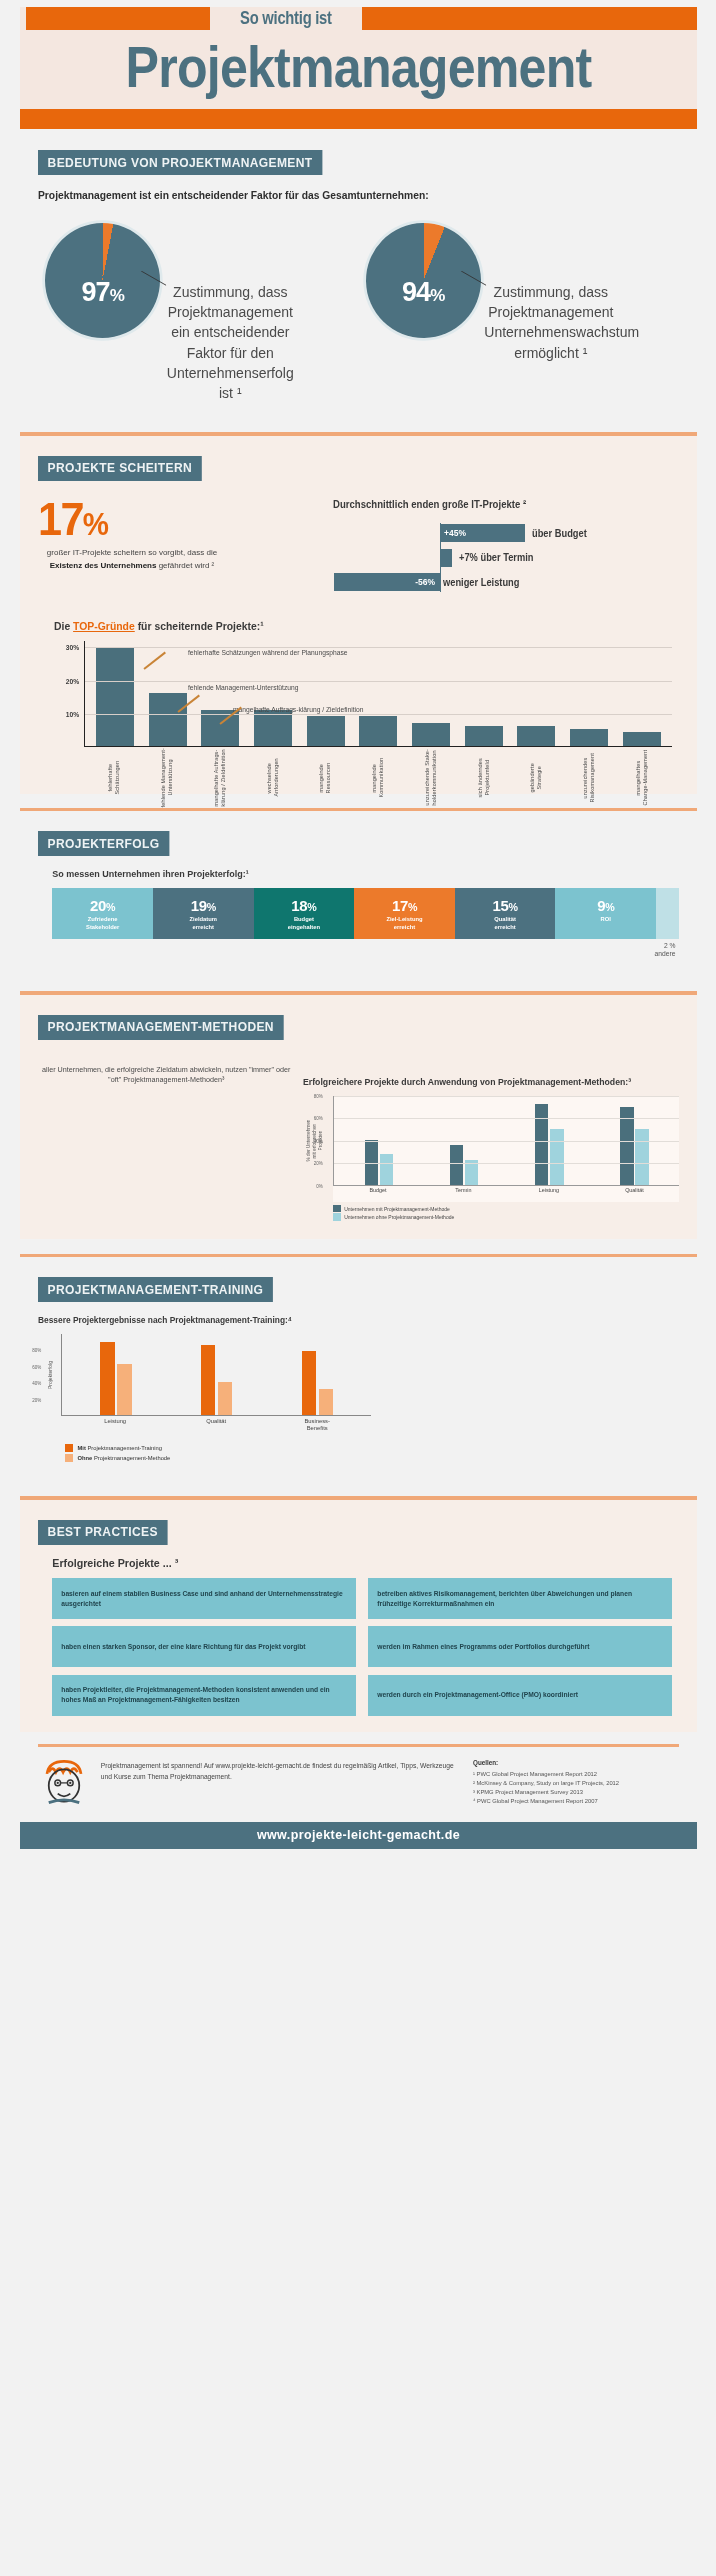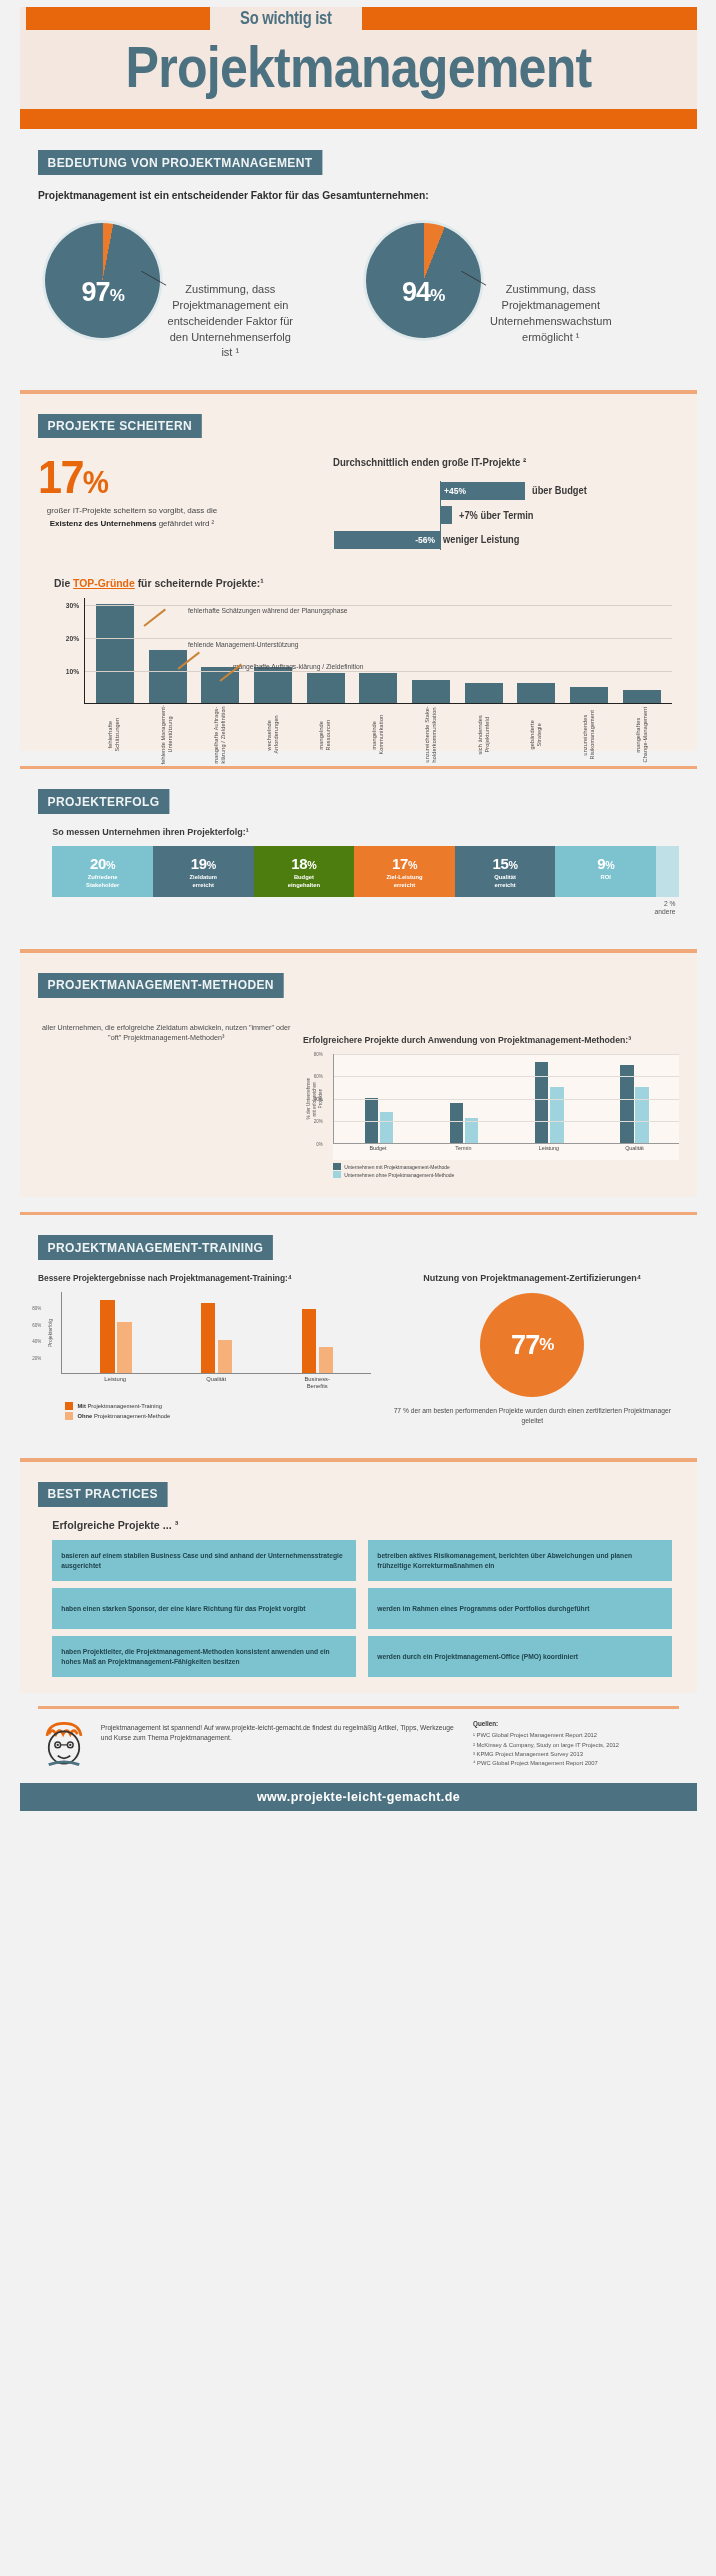--- a/index.html
+++ b/index.html
@@ -74,21 +74,21 @@
   }
   .pie-label {
     position: absolute; left: 0; right: 0; top: 50%;
     transform: translateY(-10%);
     text-align: center; color: #fff;
     font-size: 27px; font-weight: bold;
     letter-spacing: -0.9px;
   }
   .pie-label .pct { font-size: 17px; }
   .pie-note {
-    font-size: 11px; color: #4a4a4a; line-height: 1.45;
+    font-size: 14px; color: #4a4a4a; line-height: 1.45;
     text-align: center; margin-top: 59px; margin-left: 3.6px; width: 133px;
     position: relative;
   }
   .leader {
     position: absolute; width: 27px; height: 16px; left: -23px; top: -10.7px;
   }
 
   
   #sec-scheitern { background: #f7eee8; padding: 20px 18px 20px 18px; }
   .scheitern-row { display: flex; gap: 12.5px; }
@@ -450,21 +450,21 @@
         <div class="es-cell" style="background: rgb(124, 195, 207);">
           <div class="v"><span>20</span><span class="pct">%</span></div>
           <div class="k" style="white-space: pre-line;">Zufriedene
 Stakeholder</div>
         </div>
         <div class="es-cell" style="background: rgb(76, 113, 128);">
           <div class="v"><span>19</span><span class="pct">%</span></div>
           <div class="k" style="white-space: pre-line;">Zieldatum
 erreicht</div>
         </div>
-        <div class="es-cell" style="background: #4d7c0f;">
+        <div class="es-cell" style="background: #0f766e;">
           <div class="v"><span>18</span><span class="pct">%</span></div>
           <div class="k" style="white-space: pre-line;">Budget
 eingehalten</div>
         </div>
         <div class="es-cell" style="background: rgb(236, 122, 43);">
           <div class="v"><span>17</span><span class="pct">%</span></div>
           <div class="k" style="white-space: pre-line;">Ziel-Leistung
 erreicht</div>
         </div>
         <div class="es-cell" style="background: rgb(76, 113, 128);">
@@ -592,28 +592,20 @@
             <span class="tr-sw a"></span>
             <span class="tr-lg-tx"><b>Mit</b><span> Projektmanagement-Training</span></span>
           </div>
           <div class="tr-lg-row">
             <span class="tr-sw b"></span>
             <span class="tr-lg-tx"><b>Ohne</b><span> Projektmanagement-Methode</span></span>
           </div>
         </div>
       </div>
 
-      <div class="tr-right">
-        <div class="tr-title" style="text-align:center;transform:none;">Nutzung von Projektmanagement-Zertifizierungen⁴</div>
-        <div class="circle-77">
-            <span>77</span>
-            <span class="pct">%</span>
-          </div>
-        <div class="tr-note">77 % der am besten performenden Projekte wurden durch einen zertifizierten Projektmanager geleitet</div>
-      </div>
     </div>
   </div>
 
   <div class="sect-divider"></div>
 
   <div class="section" id="sec-best">
     <div class="sect-title">BEST PRACTICES</div>
     <div class="bp-sub">Erfolgreiche Projekte ... ³</div>
     <div class="bp-grid" id="bp-grid">
         <div class="bp-card">basieren auf einem stabilen Business Case und sind anhand der Unternehmensstrategie ausgerichtet</div>

